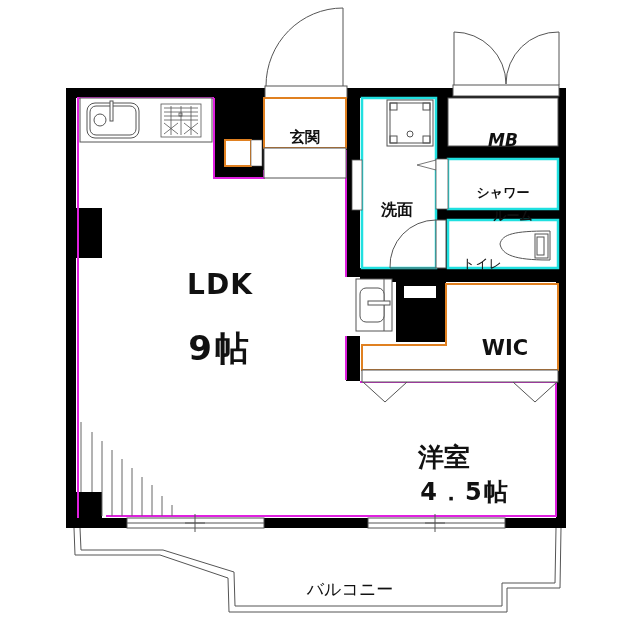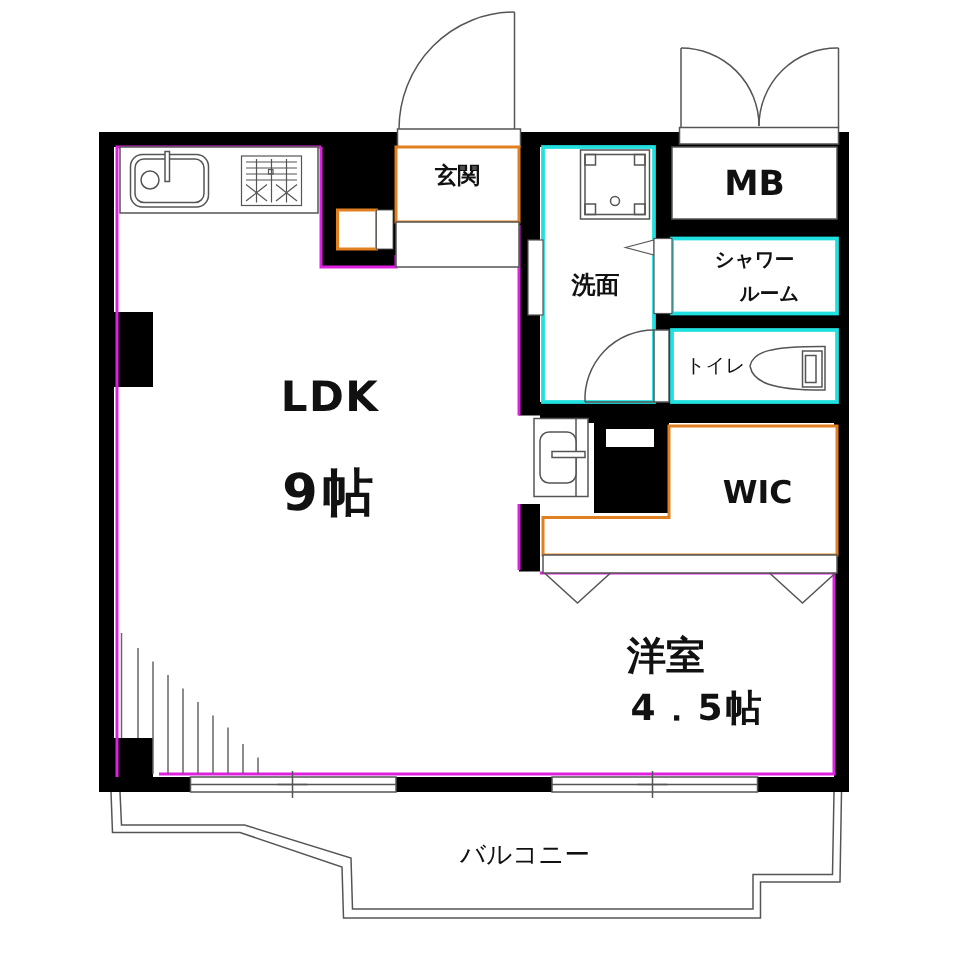--- a/index.html
+++ b/index.html
@@ -1,26 +1,26 @@
 <!DOCTYPE html>
 <html><head>
 <meta charset="utf-8">
 <style>
   html, body { margin:0; padding:0; background:#ffffff; }
   body { width:640px; height:640px; position:relative; overflow:hidden; font-family:"DejaVu Sans", "Liberation Sans", sans-serif; }
   #plan { position:absolute; left:0; top:0; width:640px; height:640px; }
-  .lbl { position:absolute; color:#111; font-weight:bold; white-space:nowrap; text-align:center; }
+  .lbl { position:absolute; color:#111; font-weight:bold; white-space:nowrap; text-align:center;margin-top:20px; }
   .lbl-ldk { left:150px; top:248px; width:140px; font-size:28px; letter-spacing:1px; }
   .lbl-ldk-size { left:150px; top:306px; width:140px; font-size:34px; letter-spacing:3px; }
   .lbl-genkan { left:264px; top:108px; width:82px; font-size:15px; }
-  .lbl-mb { left:448px; top:110px; width:110px; font-size:23px; }
+  .lbl-mb { left:448px; top:110px; width:110px; font-size:17px;font-style:italic; }
   .lbl-senmen { left:362px; top:180px; width:70px; font-size:16px; }
   .lbl-shower1 { left:448px; top:164px; width:110px; font-size:13px; font-weight:bold; }
   .lbl-shower2 { left:448px; top:187px; width:130px; font-size:13px; font-weight:bold; }
-  .lbl-toilet { left:452px; top:235px; width:50px; font-size:13px; font-weight:normal; text-align:center; }
+  .lbl-toilet { left:452px; top:235px; width:50px; font-size:13px; font-weight:normal; text-align:right; }
   .lbl-wic { left:470px; top:316px; width:70px; font-size:21px; }
   .lbl-yoshitsu { left:404px; top:420px; width:80px; font-size:26px; }
   .lbl-yoshitsu-size { left:400px; top:456px; width:130px; font-size:24px; letter-spacing:2px; }
   .lbl-balcony { left:290px; top:558px; width:120px; font-size:17px; font-weight:normal; }
 </style>
 </head>
 <body>
 
 <svg id="plan" viewBox="0 0 640 640" xmlns="http://www.w3.org/2000/svg">
 

